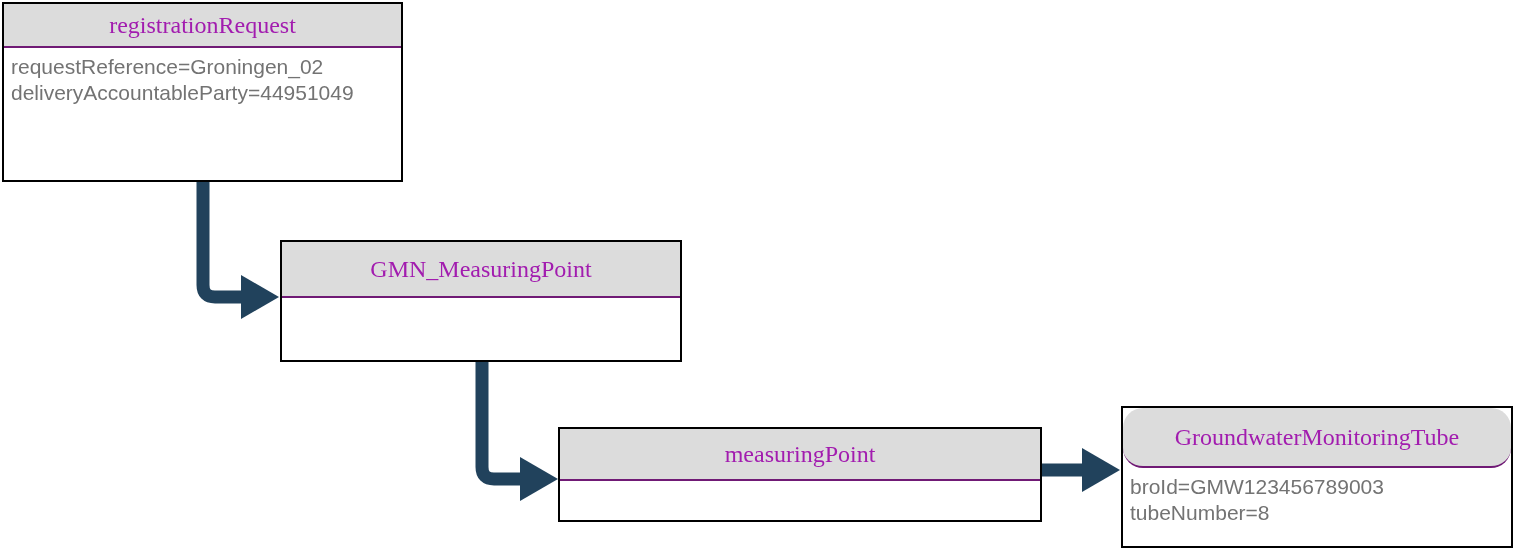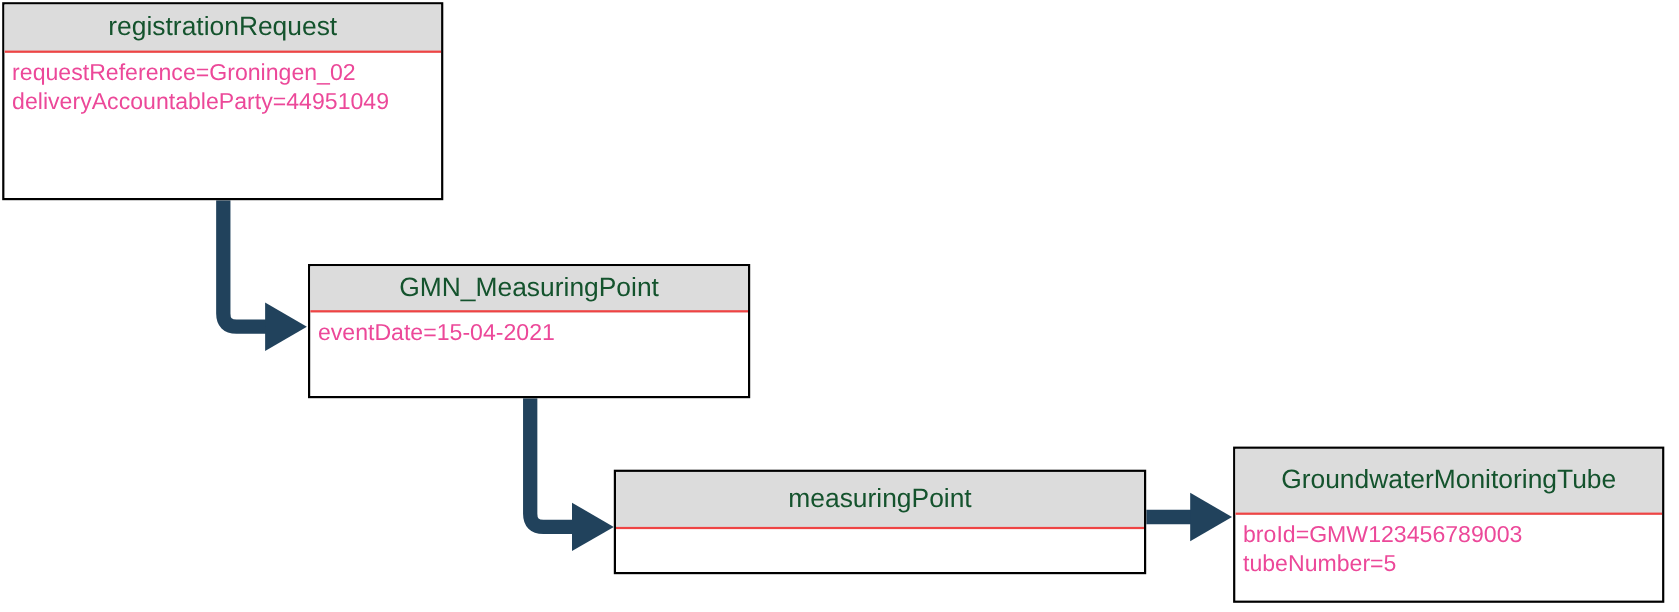--- a/index.html
+++ b/index.html
@@ -21,57 +21,58 @@
   .node {
     position: absolute;
     box-sizing: border-box;
     border: 2px solid #000000;
     background: #ffffff;
     overflow: hidden;
   }
   .node-title {
     box-sizing: border-box;
     background: #dcdcdc;
-    border-bottom: 2px solid #ef4444;
-    color: #14532d;
+    border-bottom: 2px solid #701a75;
+    color: #a21caf;
     font-size: 24px;
     line-height: 1.0;
     text-align: center;
     white-space: nowrap;
     overflow: hidden;
     display: flex;
     align-items: center;
     justify-content: center;
+    font-family: Liberation Serif, serif;
   }
   .node-body {
     box-sizing: border-box;
     padding: 6px 7px 4px 7px;
-    color: #ec4899;
+    color: #737373;
     font-size: 21px;
     line-height: 26px;
     white-space: nowrap;
     overflow: hidden;
   }
   .attr {
     white-space: nowrap;
     overflow: hidden;
   }
 
   
   #node-registration-request { left: 2px;    top: 2px;   width: 401px; height: 180px; }
   #node-registration-request .node-title { height: 44px; }
 
   #node-gmn-measuring-point  { left: 280px;  top: 240px; width: 402px; height: 122px; }
-  #node-gmn-measuring-point .node-title { height: 42px; }
+  #node-gmn-measuring-point .node-title { height: 56px; }
 
   #node-measuring-point      { left: 558px;  top: 427px; width: 484px; height: 95px; }
   #node-measuring-point .node-title { height: 52px; }
 
   #node-groundwater-tube     { left: 1121px; top: 406px; width: 392px; height: 142px; }
-  #node-groundwater-tube .node-title { height: 60px; }
+  #node-groundwater-tube .node-title { height: 60px; border-radius: 20px; }
 
   
   .connector {
     position: absolute;
     overflow: visible;
   }
   .connector svg { display: block; overflow: visible; }
 </style>
 </head>
 <body>
@@ -102,30 +103,27 @@
   <div class="node" id="node-registration-request">
     <div class="node-title">registrationRequest</div>
     <div class="node-body">
       <div class="attr">requestReference=Groningen_02</div>
       <div class="attr">deliveryAccountableParty=44951049</div>
     </div>
   </div>
 
   <div class="node" id="node-gmn-measuring-point">
     <div class="node-title">GMN_MeasuringPoint</div>
-    <div class="node-body">
-      <div class="attr">eventDate=15-04-2021</div>
-    </div>
   </div>
 
   <div class="node" id="node-measuring-point">
     <div class="node-title">measuringPoint</div>
   </div>
 
   <div class="node" id="node-groundwater-tube">
     <div class="node-title">GroundwaterMonitoringTube</div>
     <div class="node-body">
       <div class="attr">broId=GMW123456789003</div>
-      <div class="attr">tubeNumber=5</div>
+      <div class="attr">tubeNumber=8</div>
     </div>
   </div>
 
 </div>
 
 </body></html>

